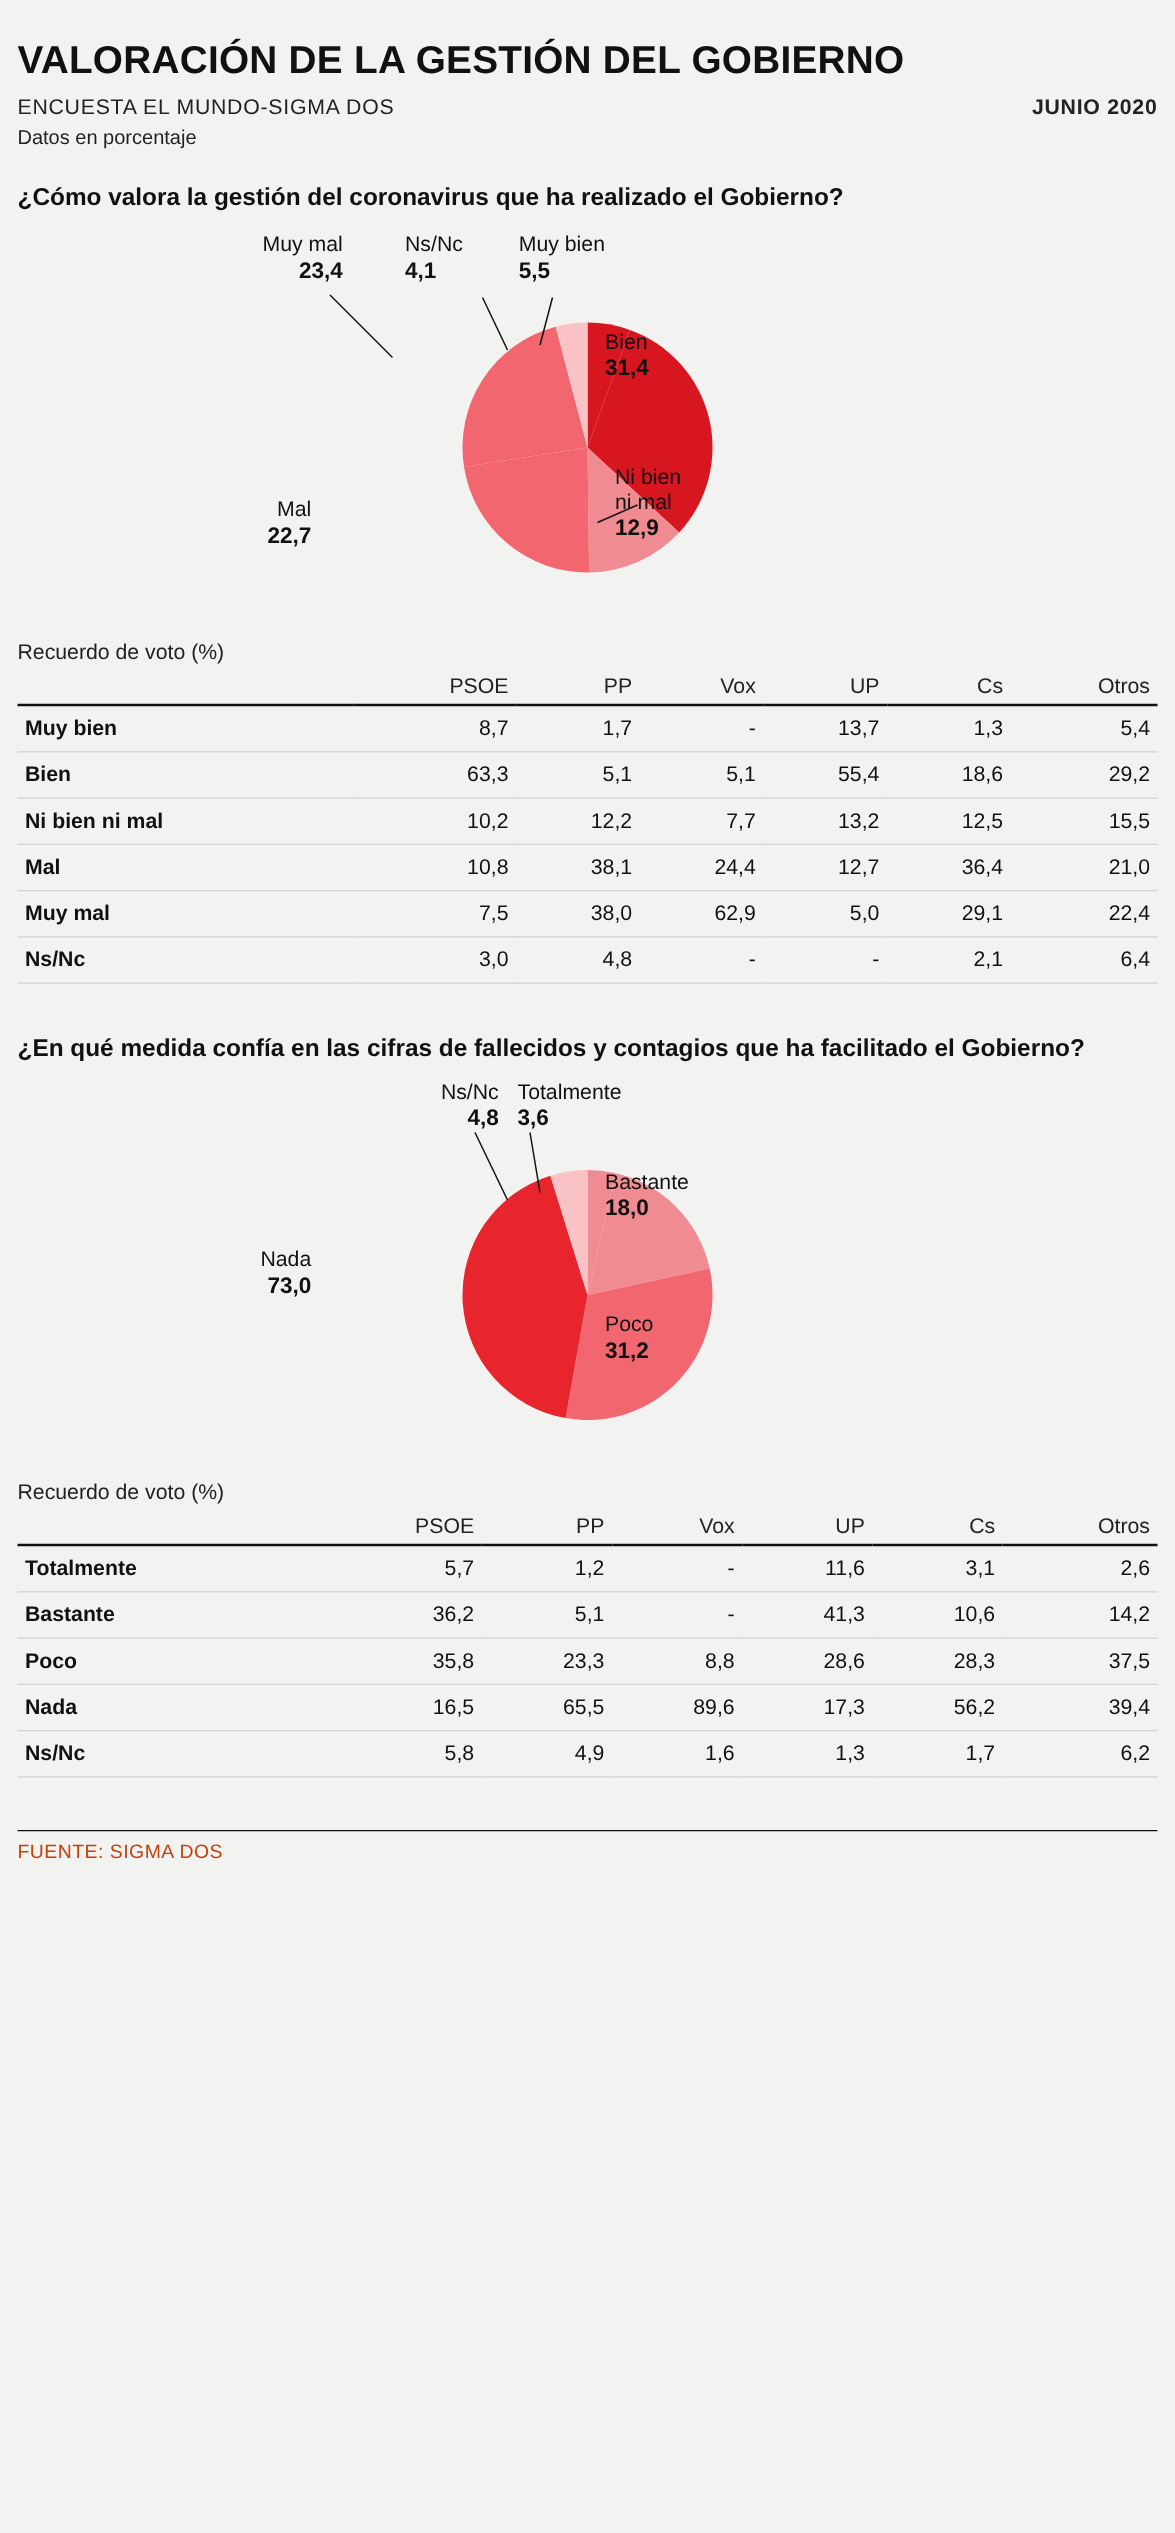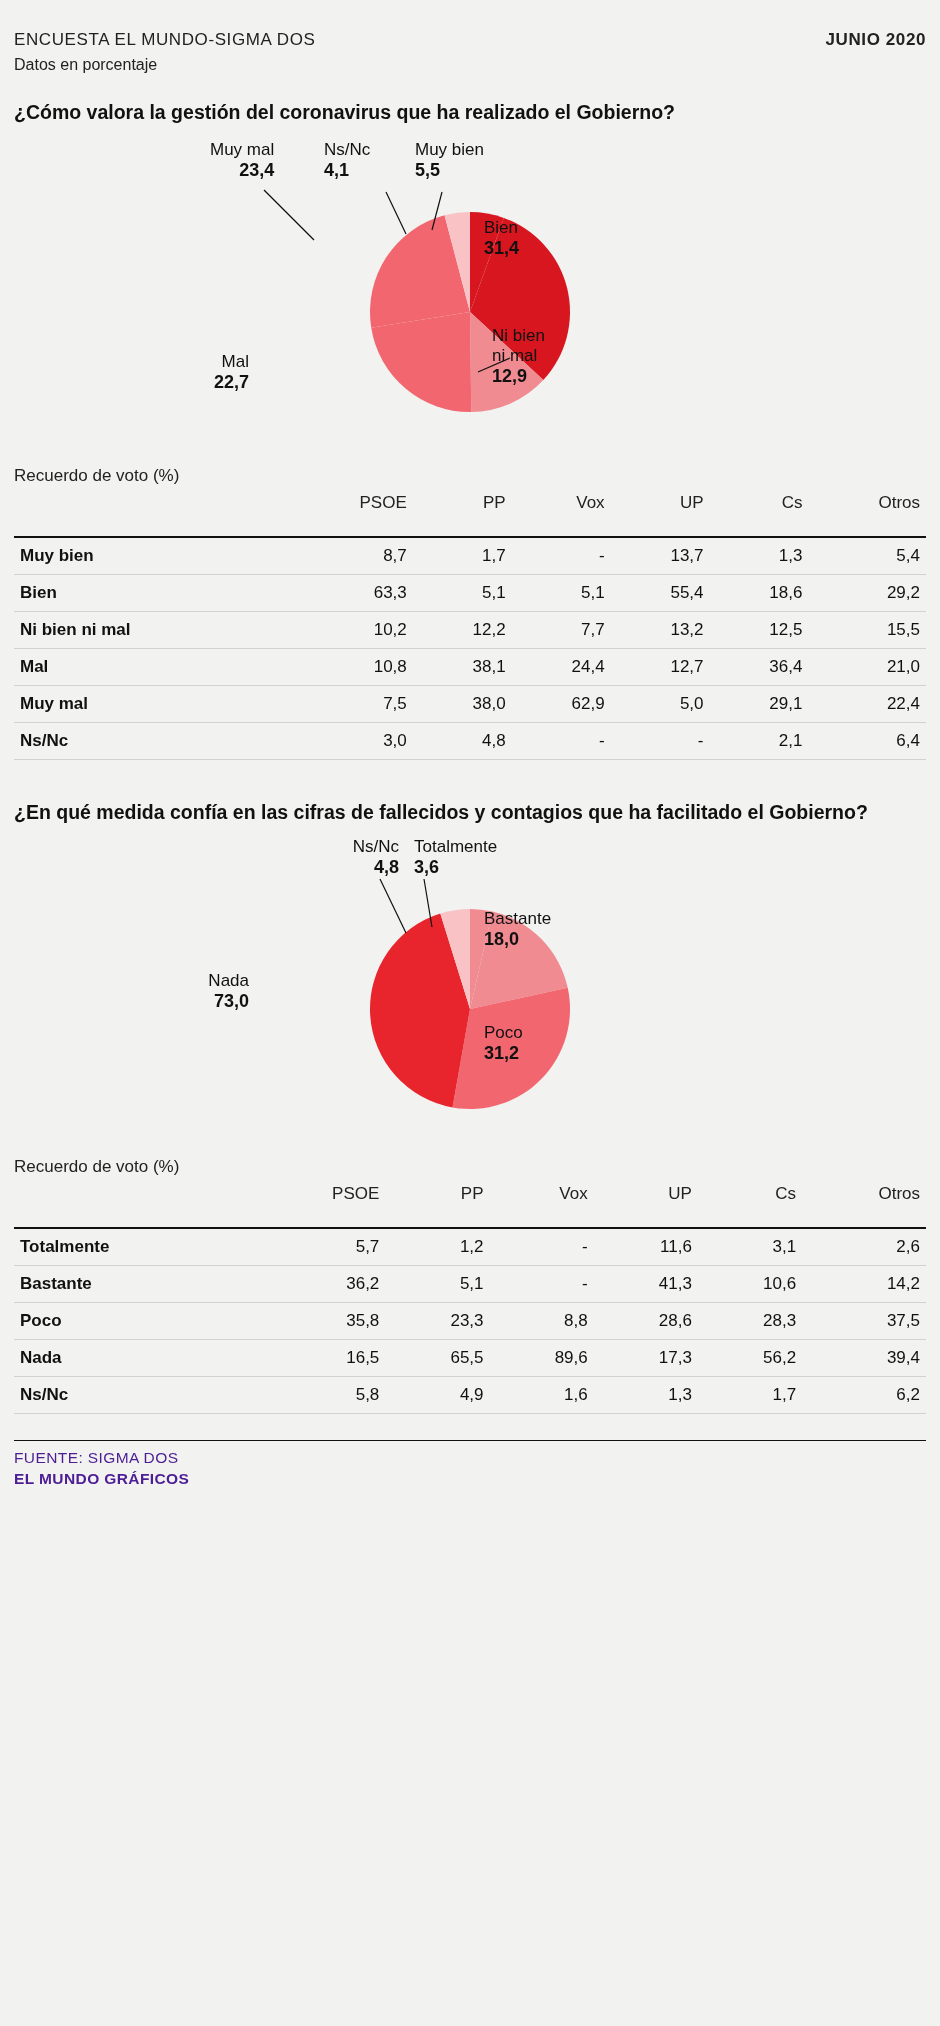--- a/index.html
+++ b/index.html
@@ -76,55 +76,56 @@
   }
   table.data {
     width: 100%;
     border-collapse: collapse;
     font-size: 17px;
   }
   table.data th {
     font-weight: normal;
     color: #222;
     text-align: right;
-    padding: 3px 6px 23px 6px;
+    padding: 3px 6px 4px 6px;
     border-bottom: 2px solid #111;
   }
   table.data th.rowhead {
     text-align: left;
     border-bottom: 2px solid #111;
   }
   table.data td {
     text-align: right;
     padding: 8px 6px;
     border-bottom: 1px solid #d2d2d0;
     color: #111;
   }
   table.data td.rowhead {
     text-align: left;
     font-weight: bold;
   }
   table.data tr:last-child td { border-bottom: 1px solid #d2d2d0; }
   .spacer { height: 40px; }
   .footer {
-    margin-top: 26px;
+    margin-top: 42px;
     border-top: 1px solid #111;
     padding-top: 8px;
     font-size: 15.5px;
     letter-spacing: 0.4px;
-    color: #4c1d95;
+    color: #c2410c;
   }
   .footer .src { margin-bottom: 3px; }
   .footer .brand { font-weight: bold; }
 </style>
 </head>
 <body>
 
 <div class="page">
 
+  <h1 class="title">VALORACIÓN DE LA GESTIÓN DEL GOBIERNO</h1>
 
   <div class="subhead">
     <span>ENCUESTA EL MUNDO-SIGMA DOS</span>
     <span class="right">JUNIO 2020</span>
   </div>
 
   <div class="units">Datos en porcentaje</div>
 
   <h2 class="question">¿Cómo valora la gestión del coronavirus que ha realizado el Gobierno?</h2>
 
@@ -343,16 +344,15 @@
         <td>1,6</td>
         <td>1,3</td>
         <td>1,7</td>
         <td>6,2</td>
       </tr>
     </tbody>
   </table>
 
   <div class="footer">
     <div class="src">FUENTE: SIGMA DOS</div>
-    <div class="brand">EL MUNDO GRÁFICOS</div>
   </div>
 
 </div>
 
 </body></html>

